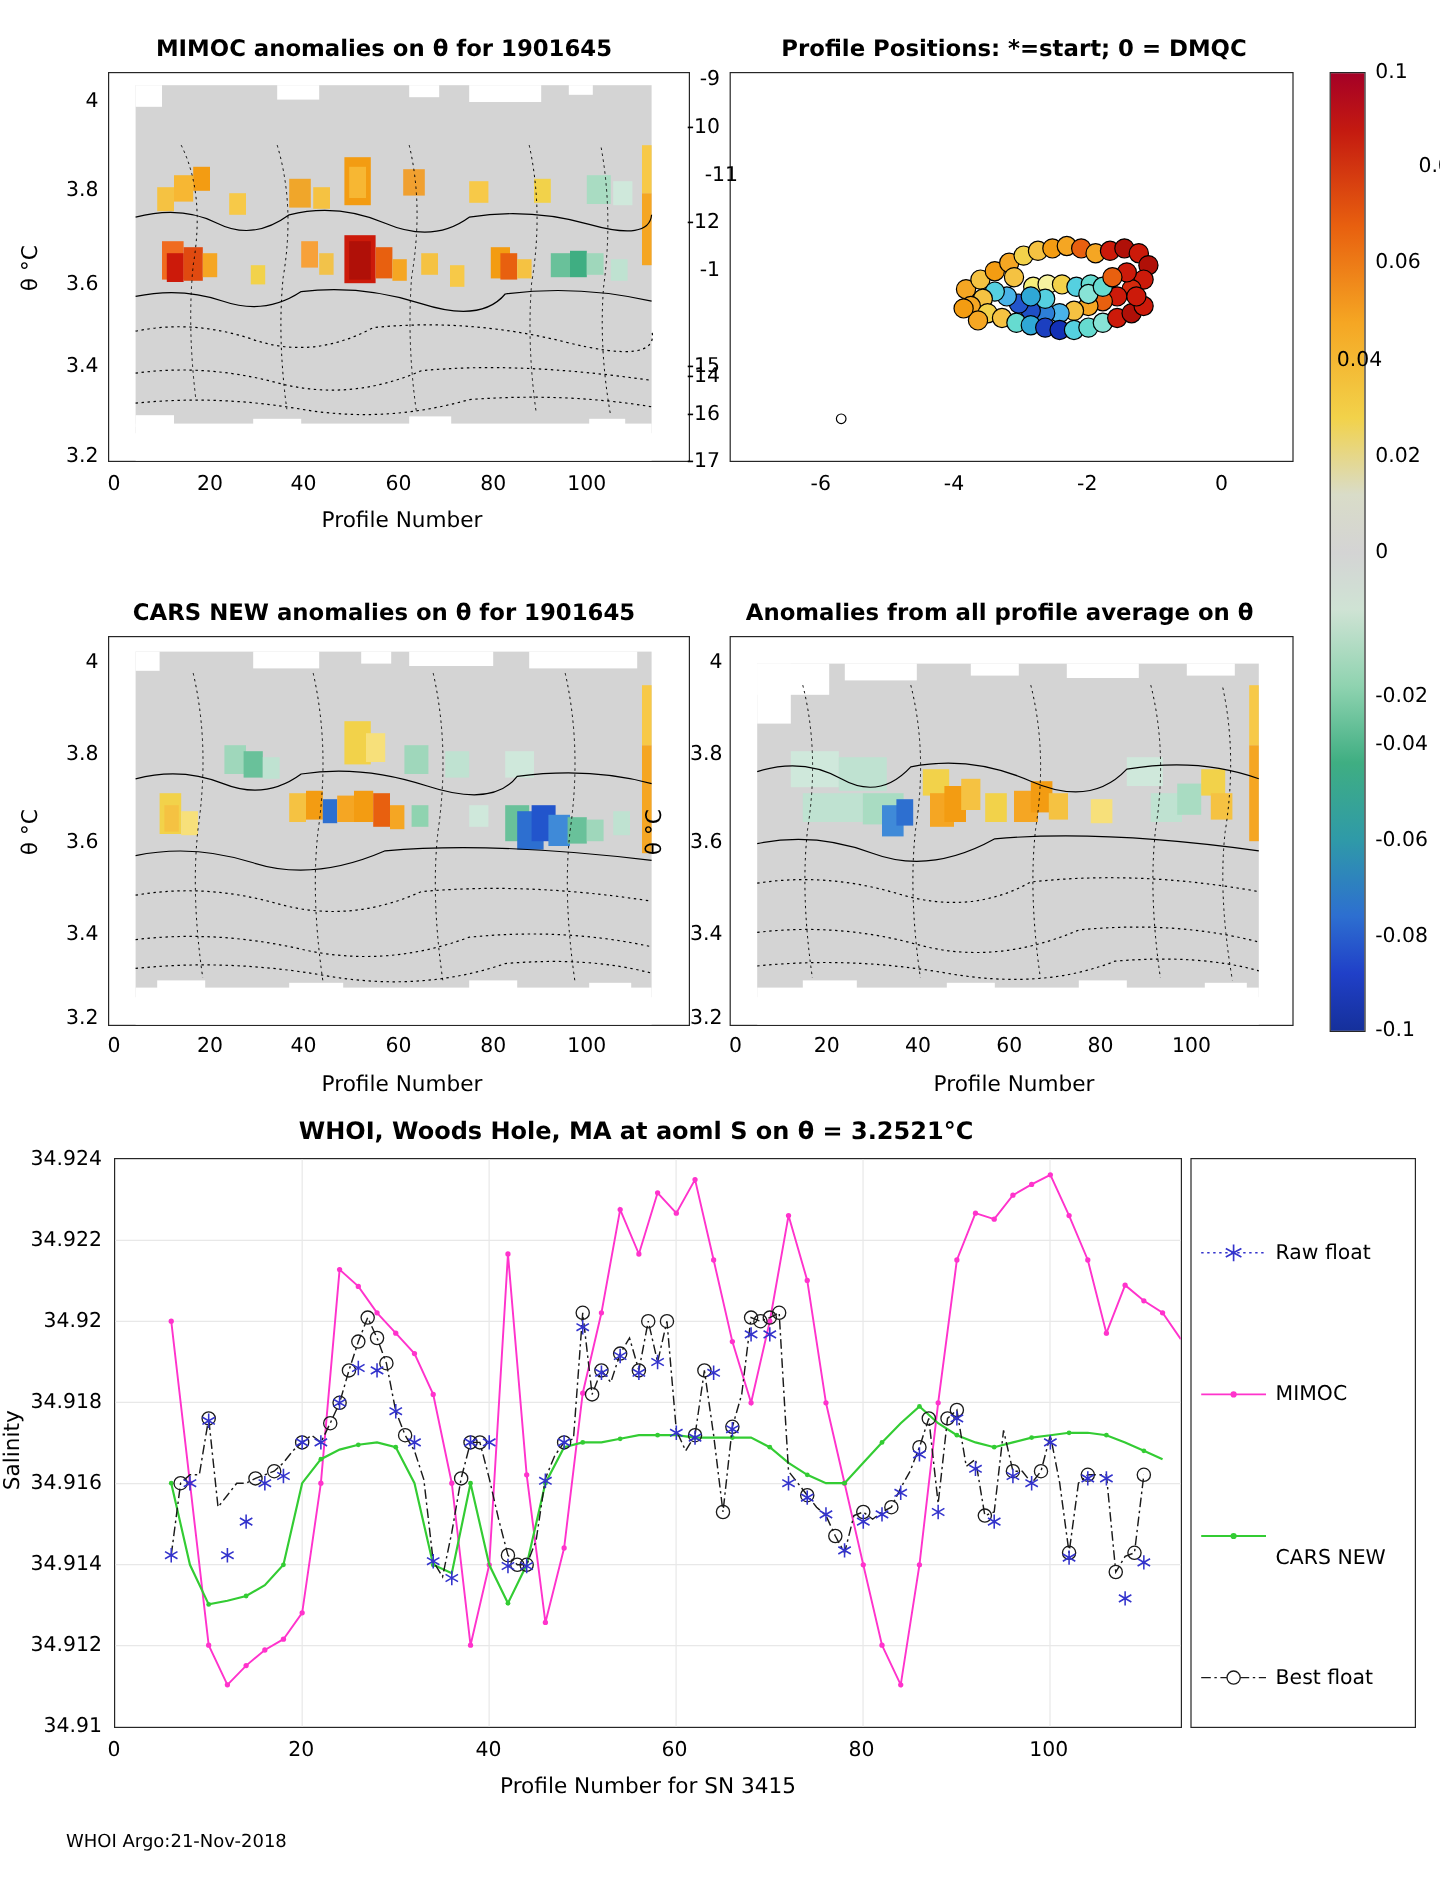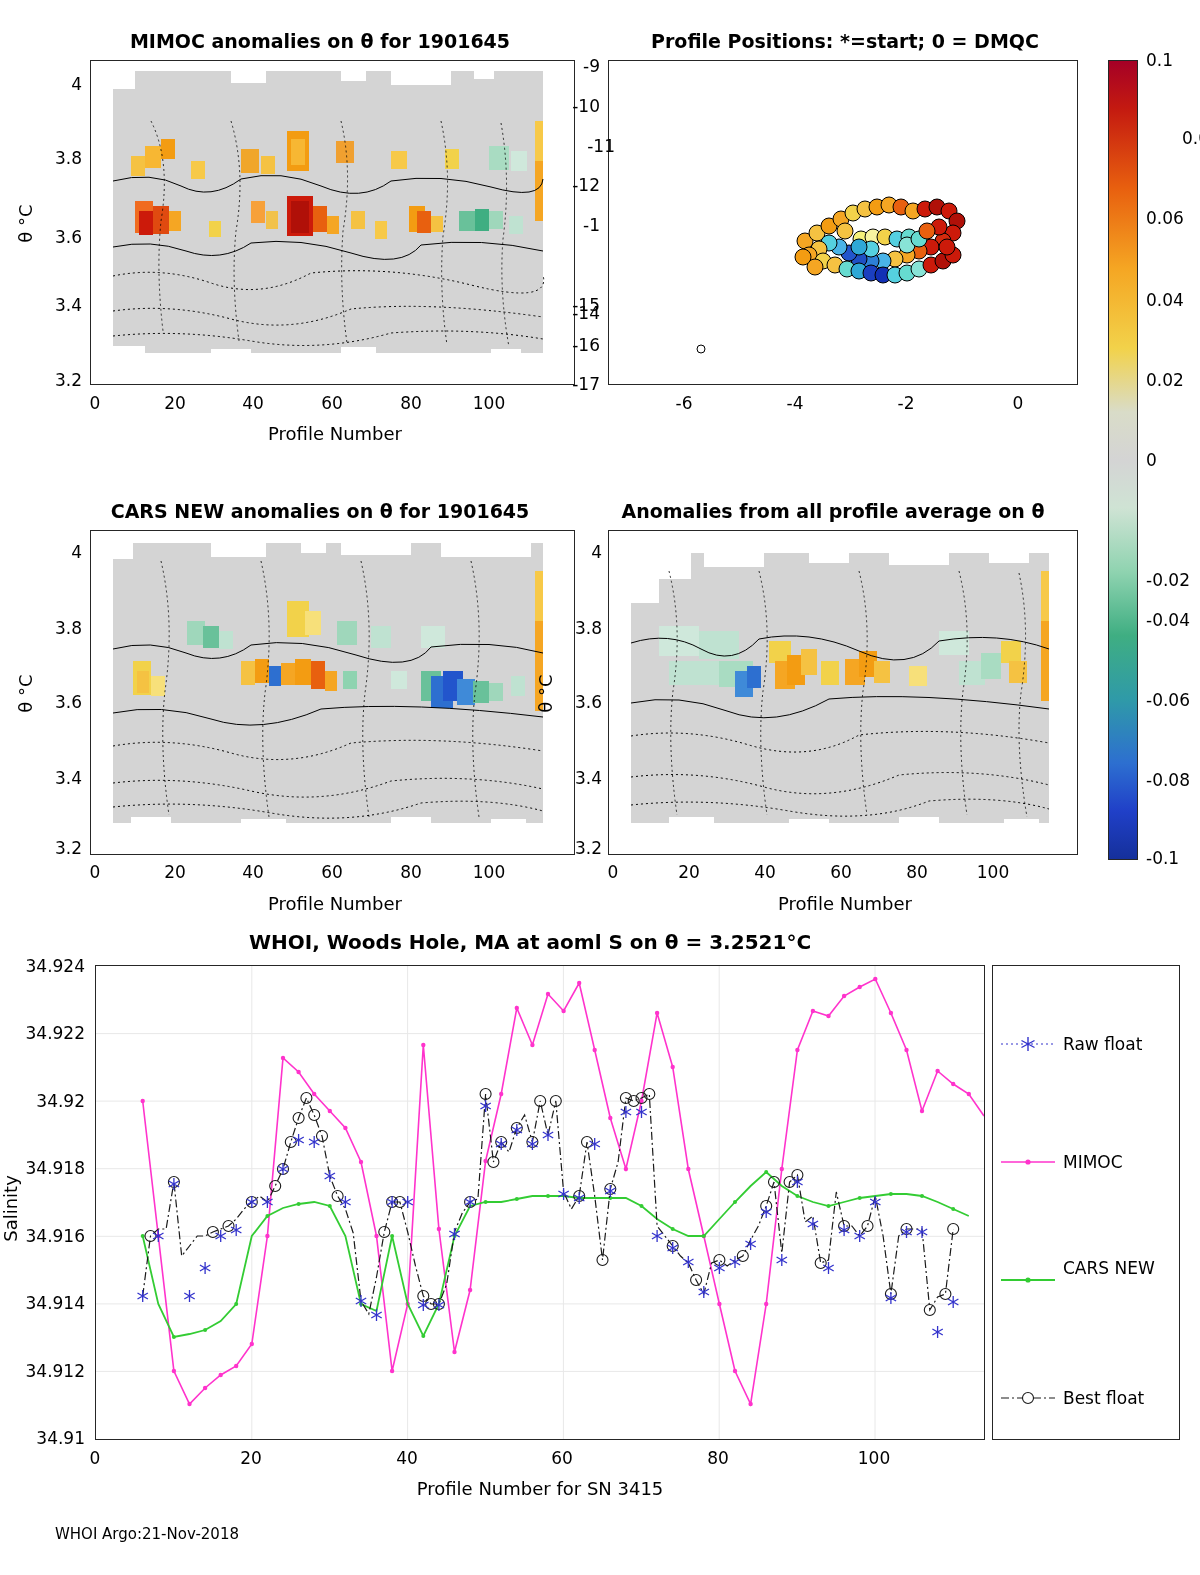--- a/index.html
+++ b/index.html
@@ -202,21 +202,21 @@
     <div class="tick tickC" style="left:775px;top:393px;width:40px;">-4</div>
     <div class="tick tickC" style="left:886px;top:393px;width:40px;">-2</div>
     <div class="tick tickC" style="left:998px;top:393px;width:40px;">0</div>
   </div>
 
   <div class="panel">
     <div class="cbar" style="left:1108px;top:60px;width:30px;height:800px;background:linear-gradient(to bottom,#a50026 0%,#c41a10 6%,#e8600f 16%,#f5a623 26%,#f2d24a 36%,#d9dcc8 44%,#d4d4d4 50%,#cfe3d4 56%,#8fd3b0 64%,#3fae82 72%,#2f9aa8 80%,#2d6fd0 88%,#2040c8 94%,#15309b 100%);"></div>
     <div class="cbtick" style="left:1146px;top:50px;">0.1</div>
     <div class="cbtick" style="left:1146px;top:128px;margin-left:36px;">0.08</div>
     <div class="cbtick" style="left:1146px;top:208px;">0.06</div>
-    <div class="cbtick" style="left:1146px;top:290px;">0.04</div>
+    <div class="cbtick" style="left:1114px;top:290px;">0.04</div>
     <div class="cbtick" style="left:1146px;top:370px;">0.02</div>
     <div class="cbtick" style="left:1146px;top:450px;">0</div>
     <div class="cbtick" style="left:1146px;top:530px;margin-top:40px;">-0.02</div>
     <div class="cbtick" style="left:1146px;top:610px;">-0.04</div>
     <div class="cbtick" style="left:1146px;top:690px;">-0.06</div>
     <div class="cbtick" style="left:1146px;top:770px;">-0.08</div>
     <div class="cbtick" style="left:1146px;top:848px;">-0.1</div>
   </div>
 
   <div class="panel">
@@ -628,19 +628,19 @@
           <line x1="8" y1="314" x2="62" y2="314" stroke="#33cc33" stroke-width="1.8"></line>
           <circle cx="35" cy="314" r="2.6" fill="#33cc33"></circle>
         </g>
         <g>
           <line x1="8" y1="432" x2="62" y2="432" stroke="#1a1a1a" stroke-width="1.2" stroke-dasharray="8,3,2,3"></line>
           <circle cx="35" cy="432" r="5.5" fill="#fff" stroke="#1a1a1a" stroke-width="1.1"></circle>
         </g>
       </svg>
       <div class="legtext" style="left:70px;top:68px;">Raw float</div>
       <div class="legtext" style="left:70px;top:186px;">MIMOC</div>
-      <div class="legtext" style="left:70px;top:292px;">CARS NEW</div>
+      <div class="legtext" style="left:70px;top:322px;">CARS NEW</div>
       <div class="legtext" style="left:70px;top:422px;">Best float</div>
     </div>
   </div>
 
   <div class="footer" style="left:55px;top:1525px;">WHOI Argo:21-Nov-2018</div>
 </div>
 
 </body></html>

